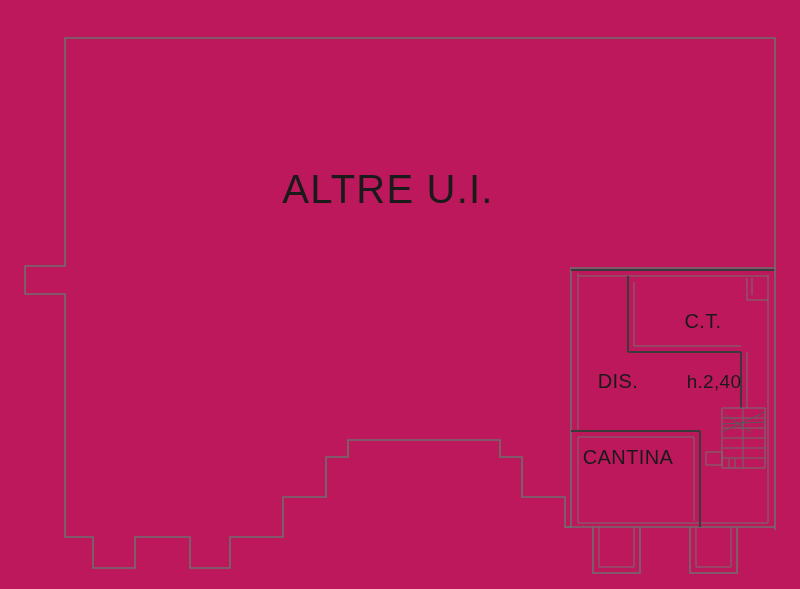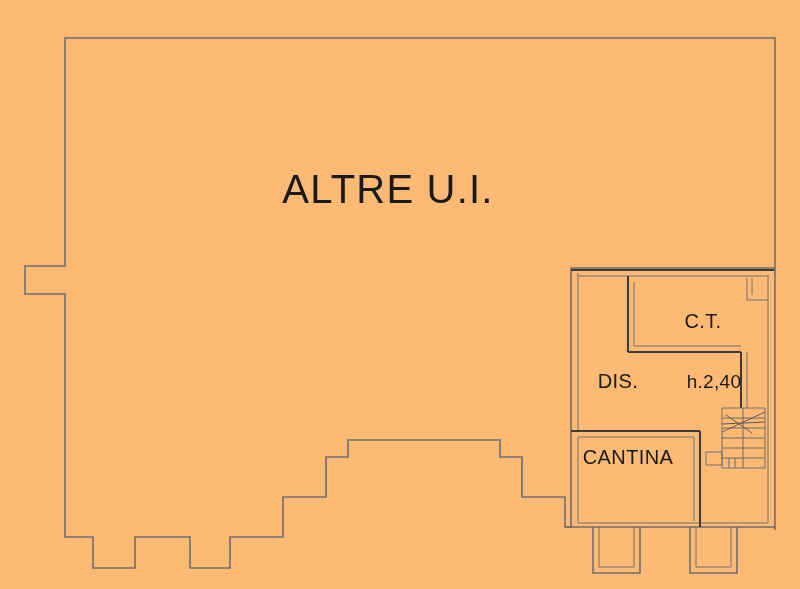--- a/index.html
+++ b/index.html
@@ -11,21 +11,21 @@
   body {
     width: 800px;
     height: 589px;
     font-family: "Liberation Sans", sans-serif;
     overflow: hidden;
   }
   #plan-root {
     position: relative;
     width: 800px;
     height: 589px;
-    background: #fdba74;
+    background: #be185d;
   }
   svg#floorplan {
     display: block;
     width: 800px;
     height: 589px;
   }
   .wall-outline {
     fill: none;
     stroke: #6e6e6e;
     stroke-width: 1.6;

